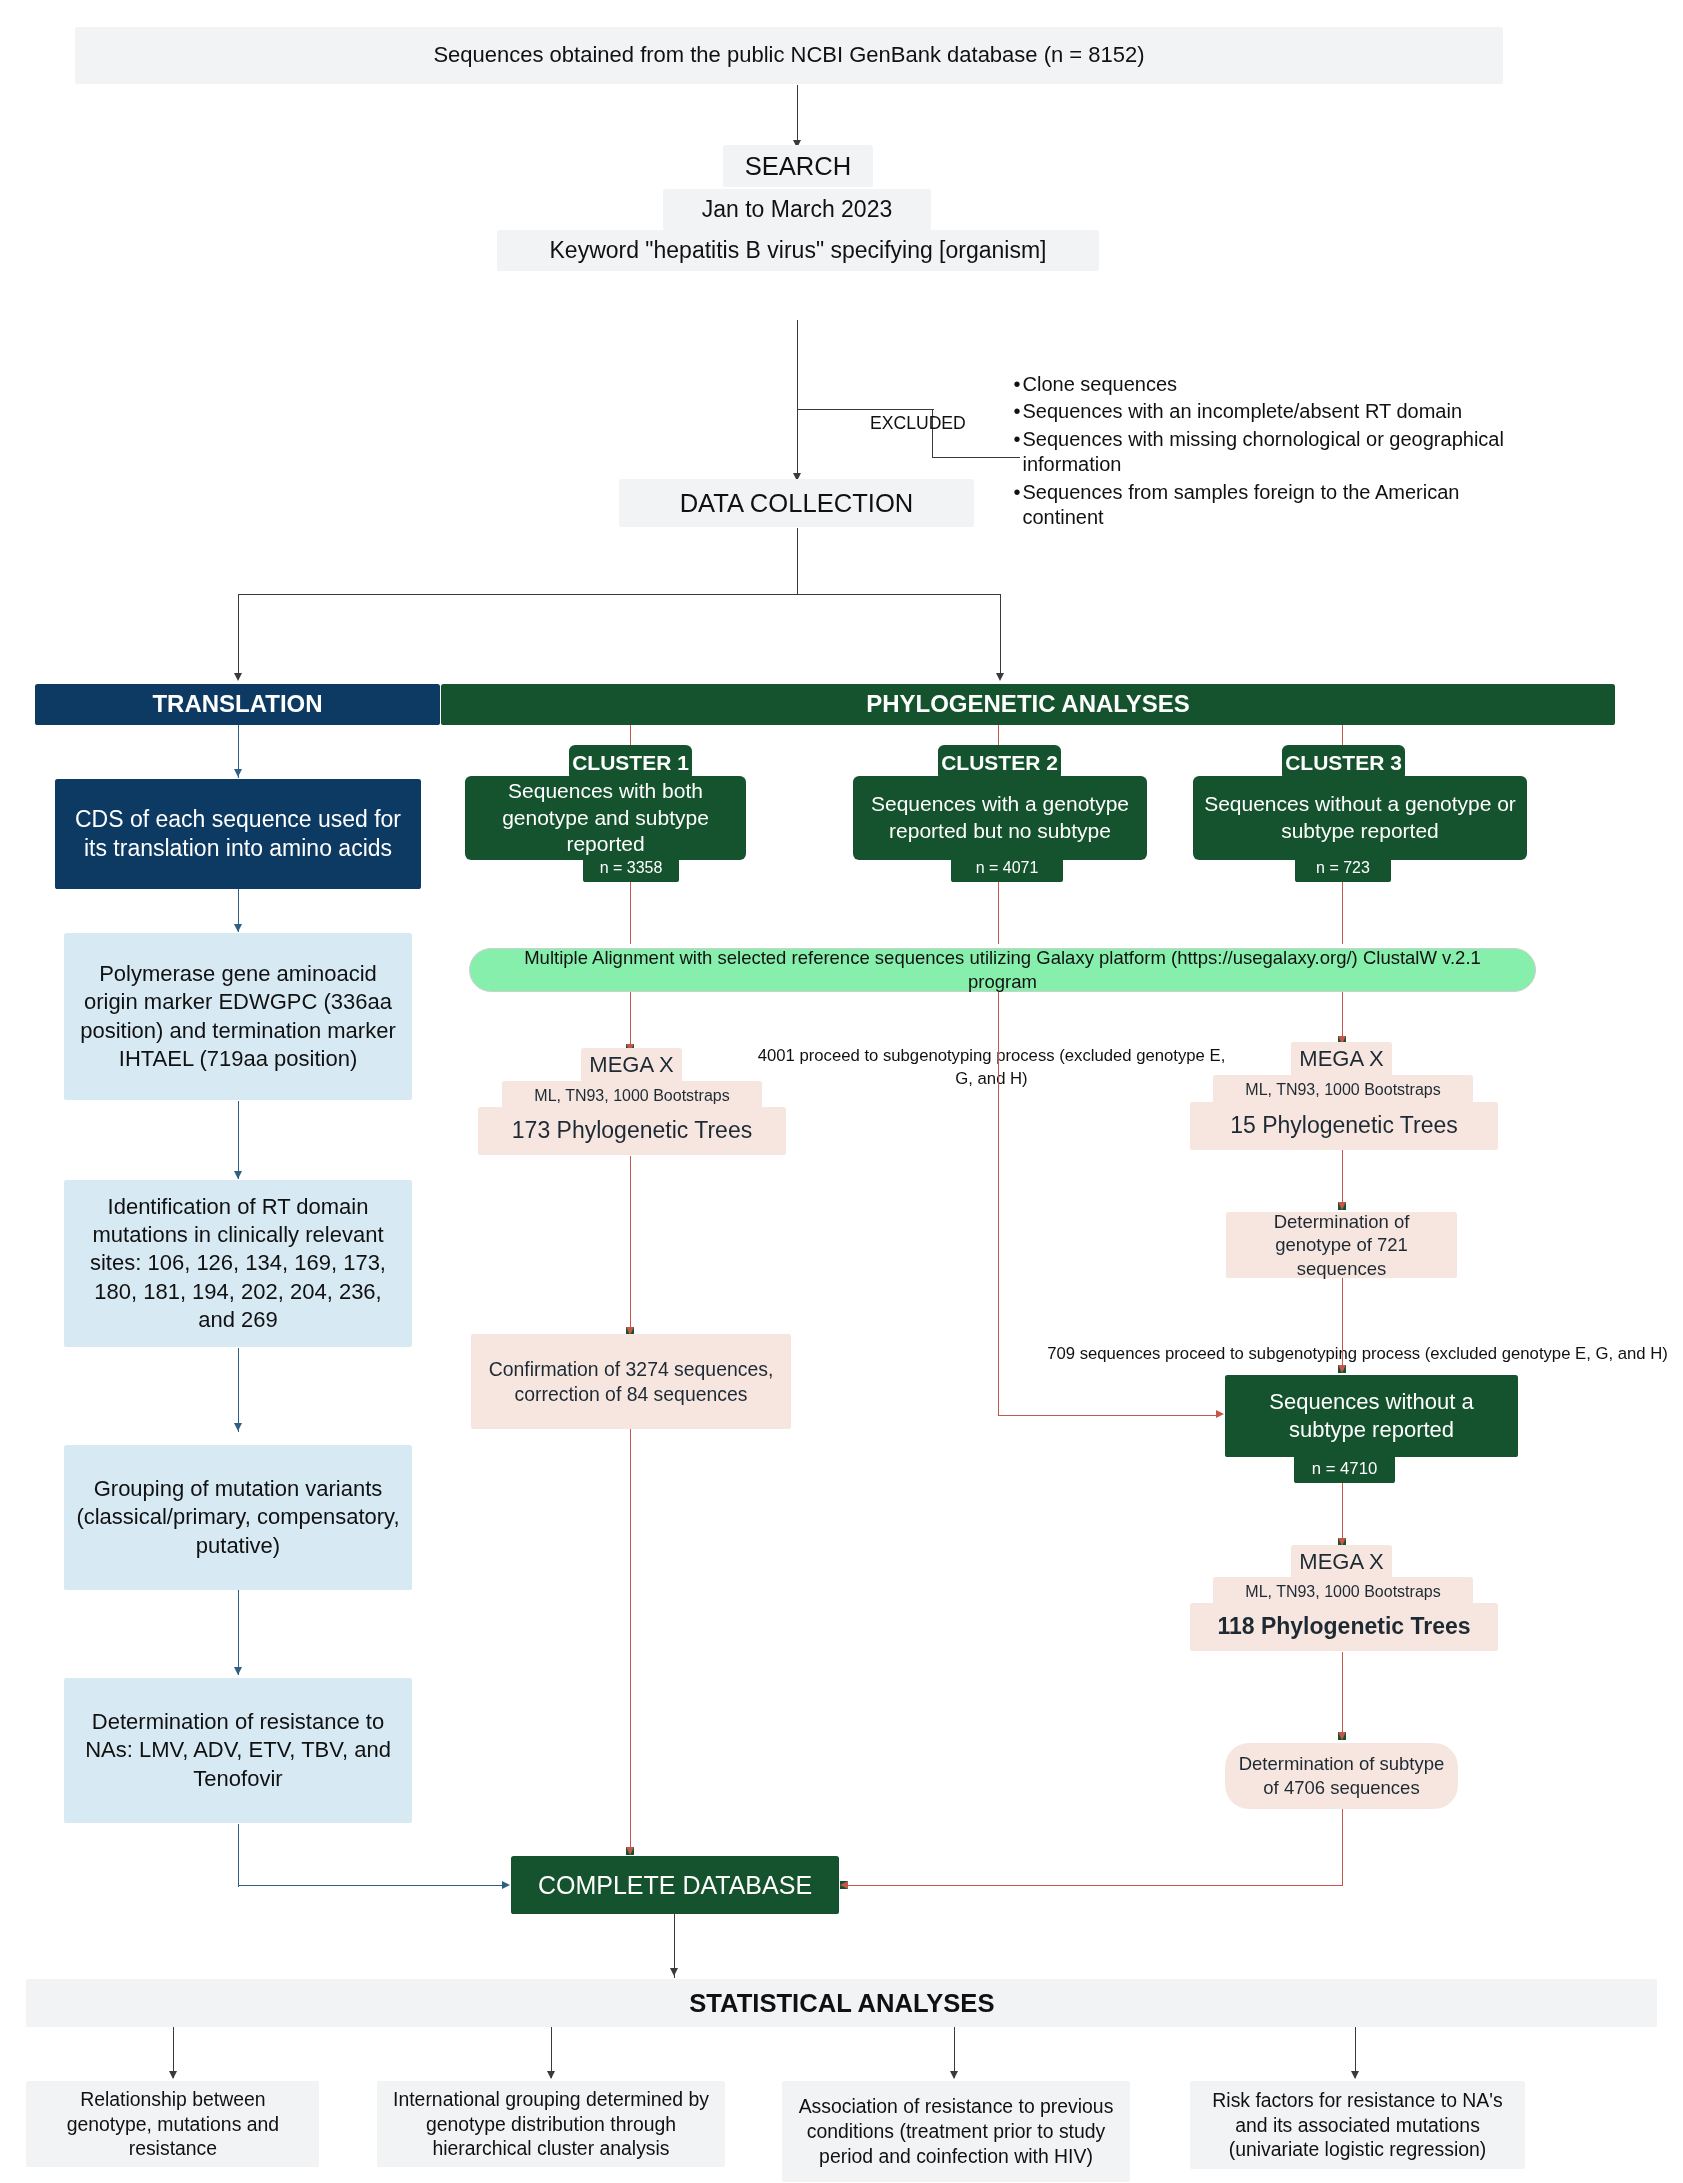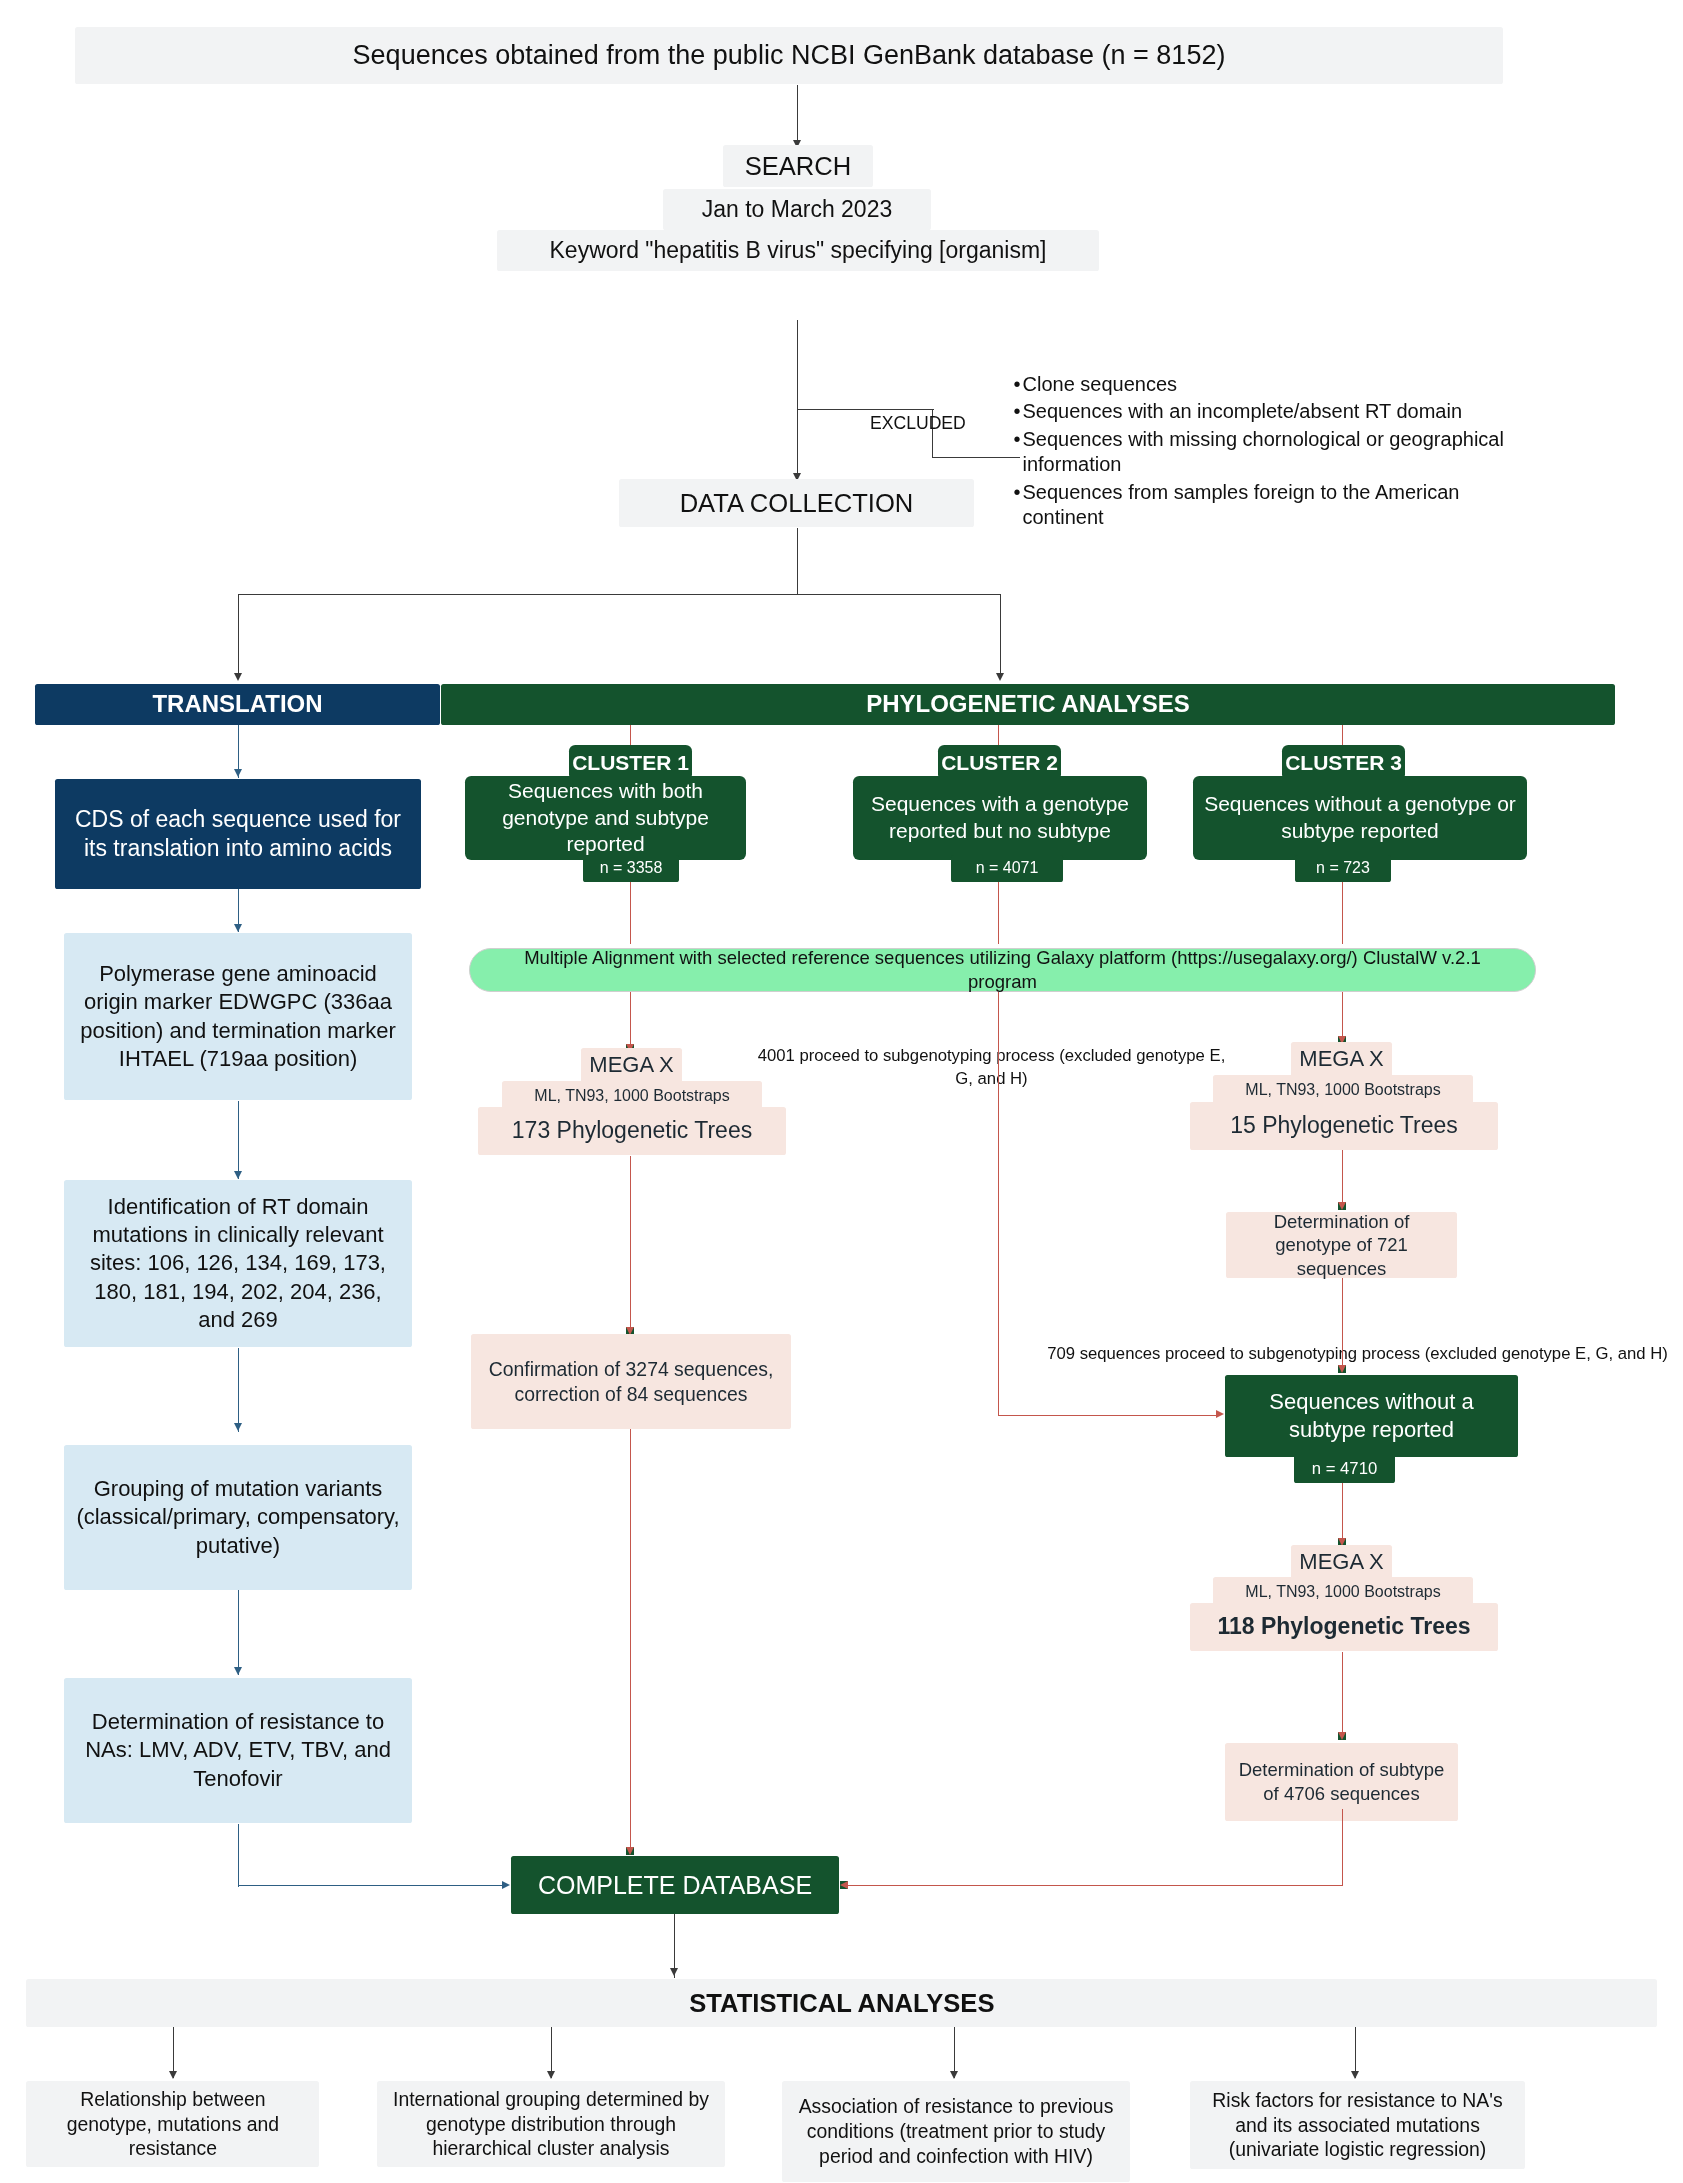--- a/index.html
+++ b/index.html
@@ -48,21 +48,21 @@
 
   ul.bullets { position: absolute; list-style: none; color: #111111; }
   ul.bullets li { position: relative; padding-left: 11.5px; margin-bottom: 1.8px; }
   ul.bullets li:before { content: "\2022"; position: absolute; left: 2.6px; top: 0; }
 </style>
 </head>
 <body>
 
 <div id="stage">
 
-  <div class="box grey r6" style="left:75px; top:27px; width:1428px; height:57px; font-size:27px;text-align:center;">Sequences obtained from the public NCBI GenBank database (n = 8152)</div>
+  <div class="box grey r6" style="left:75px; top:27px; width:1428px; height:57px; font-size:22px;text-align:center;">Sequences obtained from the public NCBI GenBank database (n = 8152)</div>
 
   <div class="vline" style="left:797px; top:85px; height:57px;"></div>
   <div class="arrow down" style="left:793px; top:140px;"></div>
 
   <div class="box grey r6" style="left:723px; top:145px; width:150px; height:42px; font-size:25.6px;">SEARCH</div>
 
   <div class="box grey r6" style="left:663px; top:189px; width:268px; height:41px; font-size:23px;">Jan to March 2023</div>
 
   <div class="box grey r6" style="left:497px; top:230px; width:602px; height:41px; font-size:23px;">Keyword "hepatitis B virus" specifying [organism]</div>
 
@@ -178,21 +178,21 @@
   <div class="box red r6" style="left:1294px; top:1454px; width:101px; height:29px; font-size:16.7px;">n = 4710</div>
 
   <div class="vline red" style="left:1342px; top:1483px; height:62px;"></div>
   <div class="arrow down red" style="left:1338px; top:1538px;"></div>
   <div class="box pink r6" style="left:1291px; top:1545px; width:101px; height:35px; font-size:22px;">MEGA X</div>
   <div class="box pink r6" style="left:1213px; top:1577px; width:260px; height:31px; font-size:16px;">ML, TN93, 1000 Bootstraps</div>
   <div class="box pink r6" style="left:1190px; top:1603px; width:308px; height:48px; font-size:23px;font-weight:bold;">118 Phylogenetic Trees</div>
 
   <div class="vline red" style="left:1342px; top:1652px; height:86px;"></div>
   <div class="arrow down red" style="left:1338px; top:1732px;"></div>
-  <div class="box pink r6" style="left:1225px; top:1743px; width:233px; height:78px; font-size:18.5px; padding:0 8px;">Determination of subtype of 4706  sequences</div>
+  <div class="box pink r6" style="left:1225px; top:1743px; width:233px; height:66px; font-size:18.5px; padding:0 8px;border-radius:24px;">Determination of subtype of 4706  sequences</div>
 
   <div class="vline red" style="left:1342px; top:1809px; height:77px;"></div>
   <div class="hline red" style="left:848px; top:1885px; width:494px;"></div>
   <div class="arrow left red" style="left:840px; top:1881px;"></div>
 
   <div class="vline red" style="left:630px; top:1429px; height:423px;"></div>
   <div class="arrow down red" style="left:626px; top:1847px;"></div>
 
   <div class="vline blue" style="left:238px; top:1824px; height:63px;"></div>
   <div class="hline blue" style="left:238px; top:1885px; width:267px;"></div>

